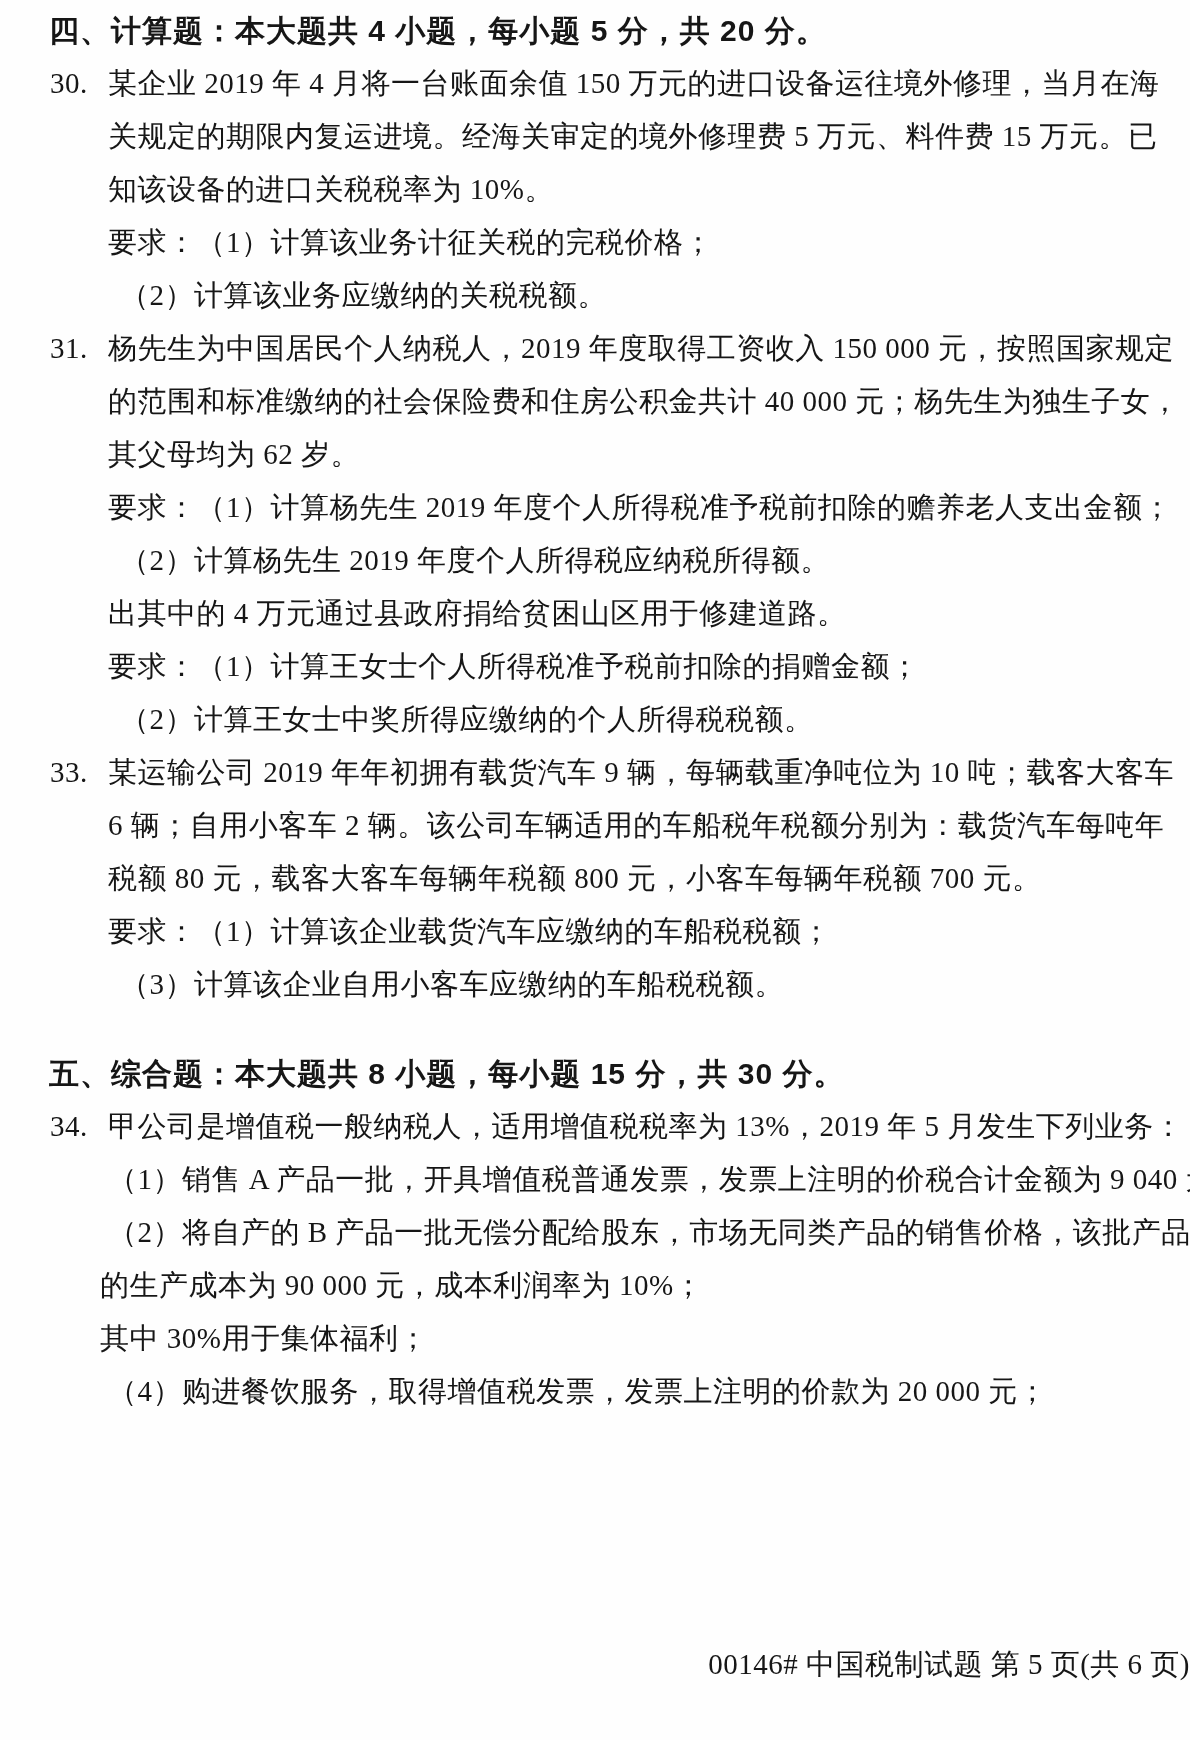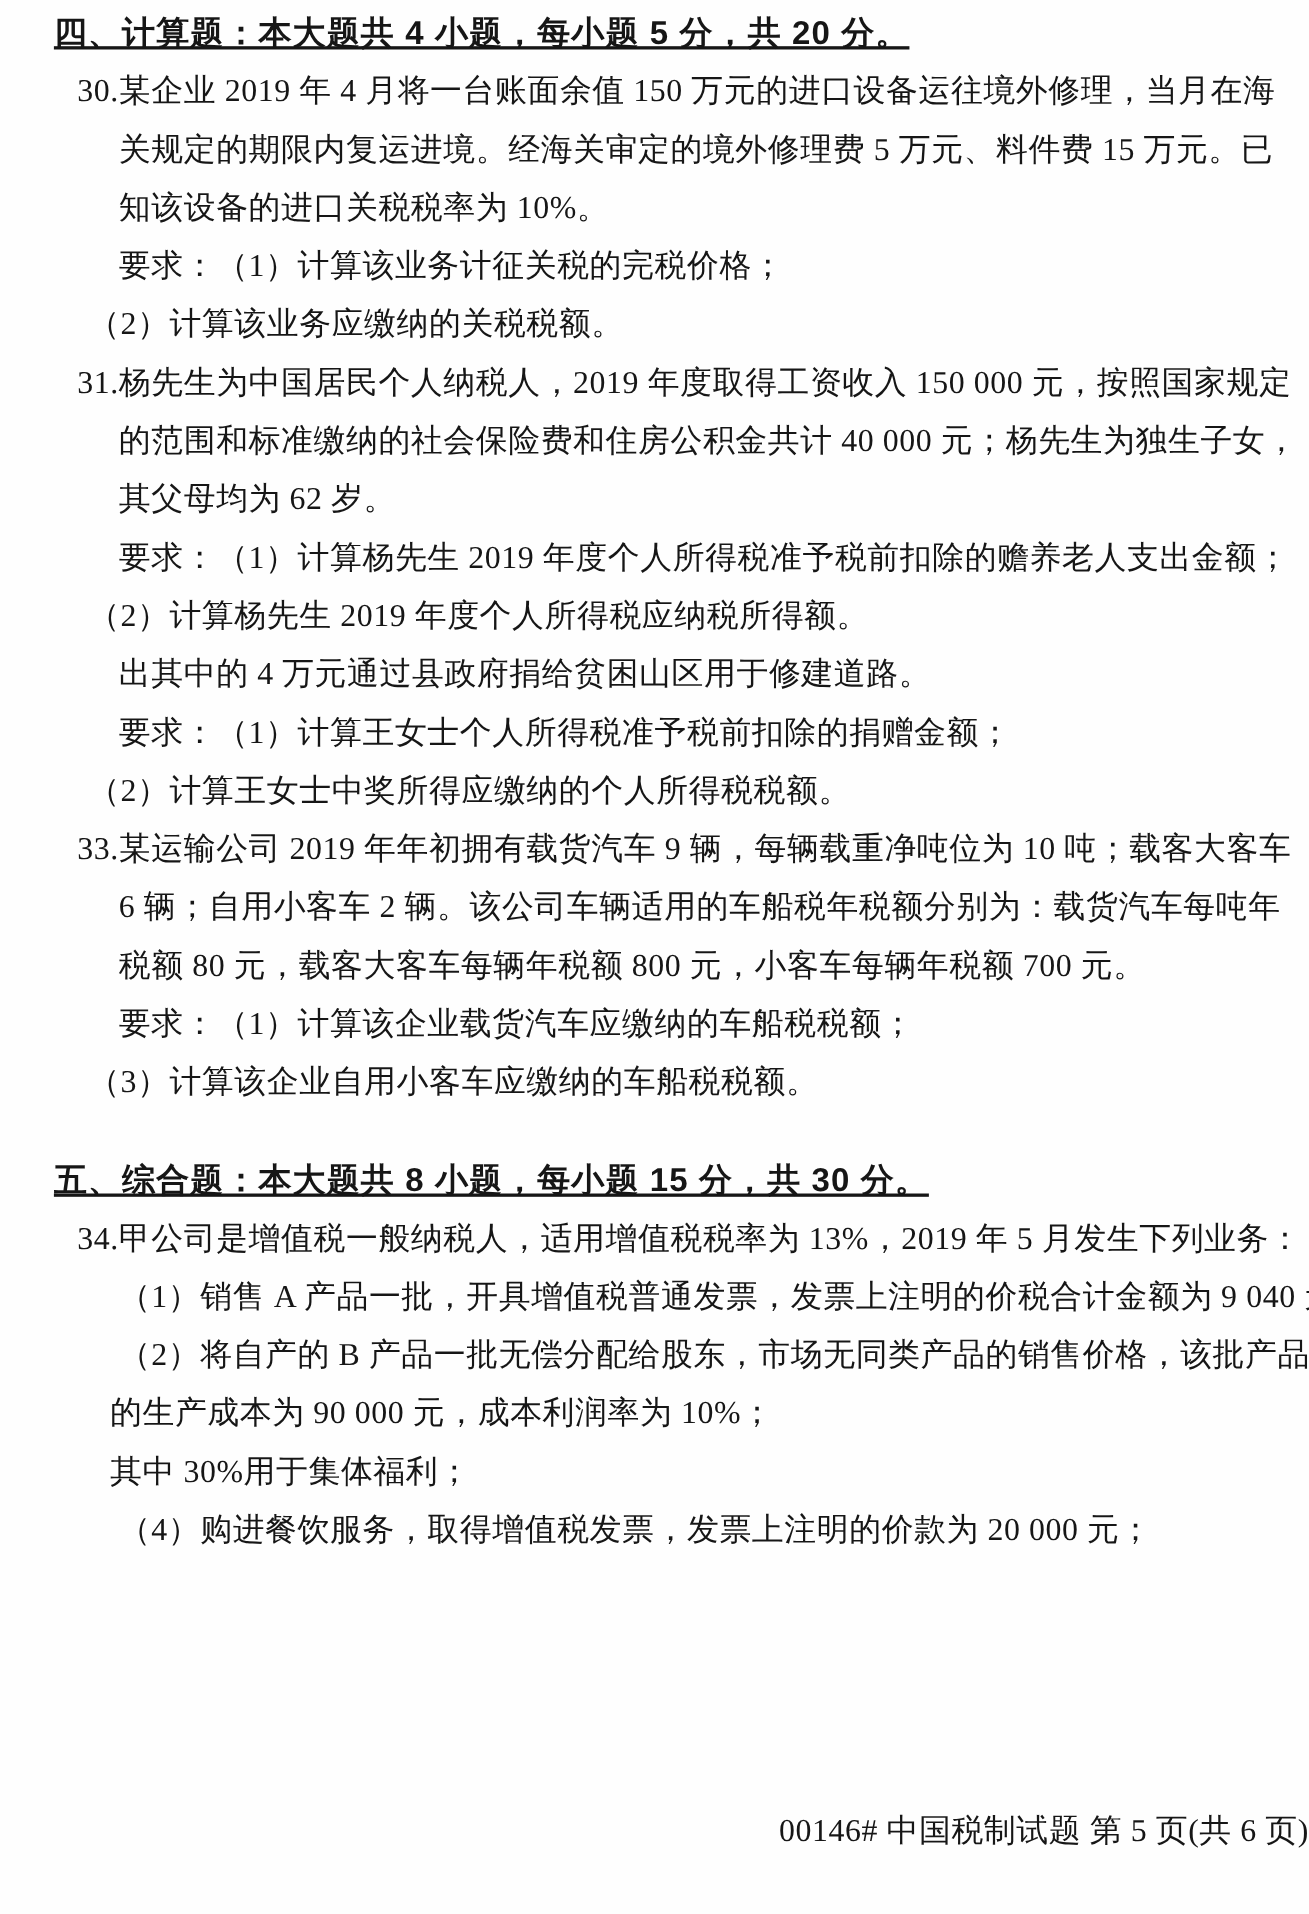--- a/index.html
+++ b/index.html
@@ -22,31 +22,29 @@
     font-size: 29px;
     letter-spacing: 0.5px;
     white-space: nowrap;
   }
   .heading {
     padding-left: 49px;
     font-family: "Liberation Sans", "DejaVu Sans", sans-serif;
     font-weight: bold;
     font-size: 30px;
     letter-spacing: 1px;
-    text-decoration: underline;
   }
   .question-start { padding-left: 50px; }
   .qnum {
     display: inline-block;
     width: 58px;
-    text-align: right;
   }
   .body { padding-left: 108px; }
   .item-cont { padding-left: 100px; }
-  .sub-item { padding-left: 80px; }
+  .sub-item { padding-left: 120px; }
   .gap { margin-top: 36px; }
   .footer {
     position: absolute;
     top: 1645px;
     left: 0;
     width: 100%;
     text-align: right;
     font-size: 29px;
     letter-spacing: 0.5px;
   }

